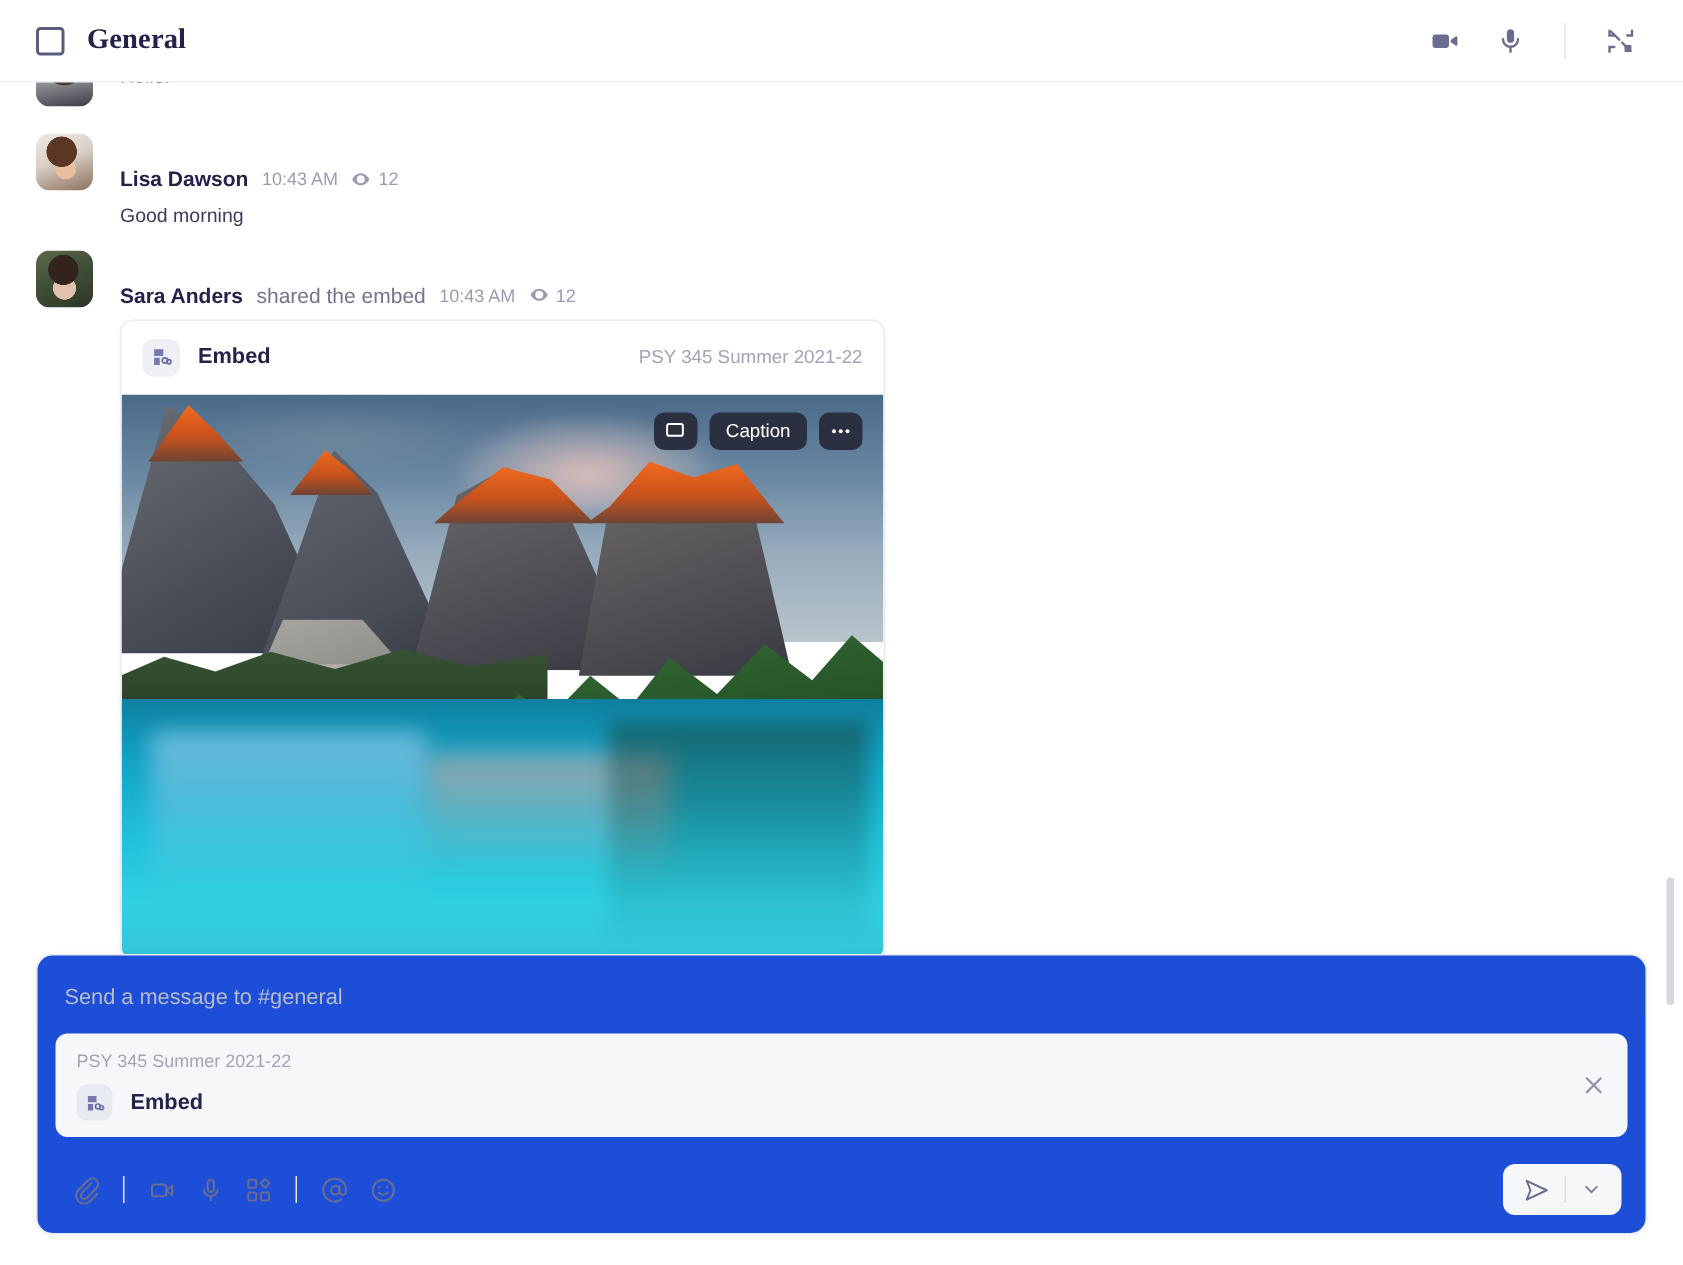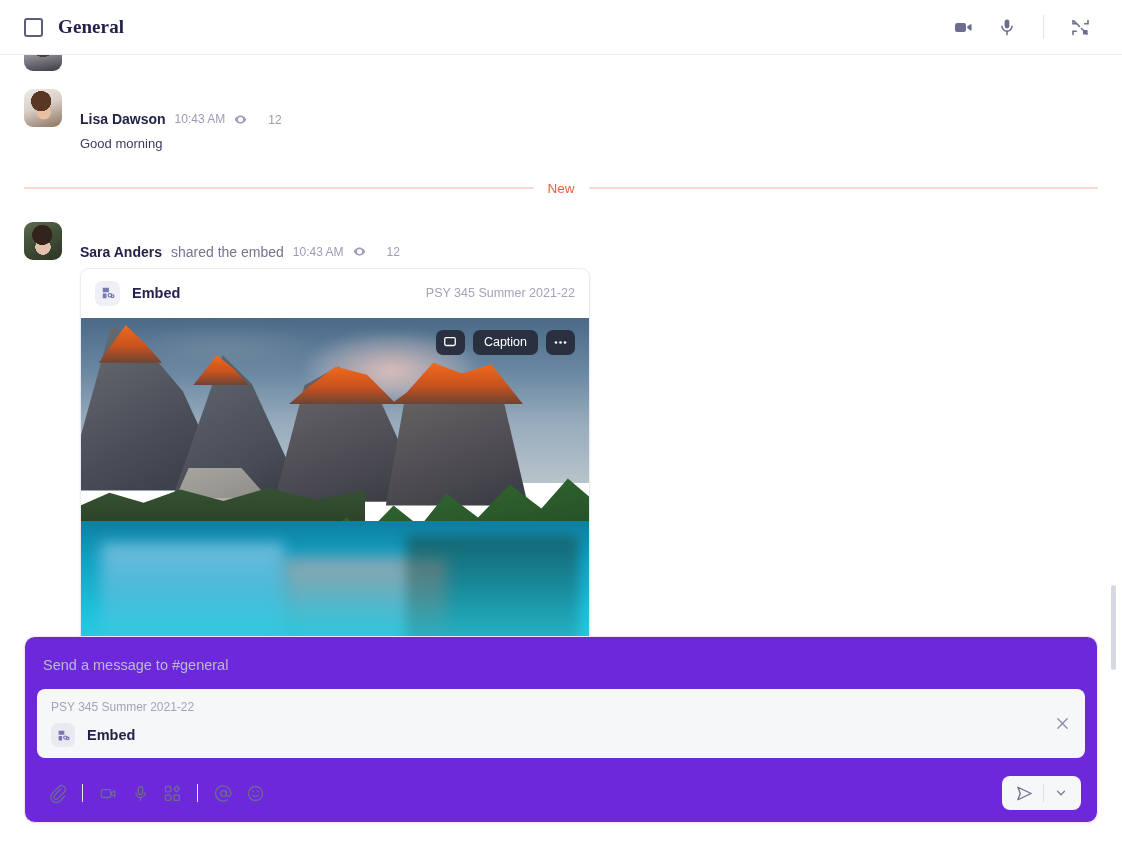--- a/index.html
+++ b/index.html
@@ -40,21 +40,21 @@
   .msg-partial { margin-top:-22px; }
   .avatar {
     width:38px; height:38px; border-radius:9px; flex:0 0 38px;
     overflow:hidden; position:relative; background:#d7d2cf;
   }
   .msg-body { margin-left:18px; flex:1; min-width:0; }
   .msg-head { display:flex; align-items:center; gap:9px; line-height:1; padding-top:3px;margin-top:20px;}
   .msg-author { font-size:14px; font-weight:700; color:#23224a; }
   .msg-action { font-size:14px; color:#73758f;text-align:center; }
   .msg-time { font-size:12px; color:#9a9cb2; }
-  .views { display:flex; align-items:flex-end; gap:21px; font-size:12px; color:#9a9cb2; }
+  .views { display:flex; align-items:center; gap:5px; font-size:12px; color:#9a9cb2; }
   .msg-text { font-size:13px; color:#3c3b5e; margin-top:9px; line-height:1.35; }
 
   
   .av-a { background:
       radial-gradient(circle at 50% 30%, #4a3d3a 0 38%, transparent 39%),
       linear-gradient(170deg,#cfd3da 0%,#8e8b93 55%,#3c3a44 100%); }
   .av-b { background:
       radial-gradient(circle at 45% 32%, #5a3724 0 30%, transparent 31%),
       radial-gradient(circle at 52% 62%, #e8bfa0 0 22%, transparent 23%),
       linear-gradient(160deg,#efeae6 0%,#d9cfc6 45%,#8a705d 100%); }
@@ -123,21 +123,21 @@
   .img-btn {
     background:#2a3040; color:#fff; border-radius:7px; height:25px;
     display:flex; align-items:center; justify-content:center; cursor:pointer;
     font-size:12.5px; padding:0 11px;
   }
   .img-btn.sq { width:29px; padding:0; }
 
   
   .composer {
     position:absolute; left:24px; right:24px; bottom:20px;
-    background:#6d28d9; border:1px solid #e9ebf1; border-radius:11px;
+    background:#1d4ed8; border:1px solid #e9ebf1; border-radius:11px;
     box-shadow:0 1px 4px rgba(30,30,60,.06); overflow:hidden;
   }
   .comp-input {
     padding:20px 18px 16px; font-size:14.5px; color:#b9bbc9;
   }
   .attach {
     margin:0 12px 10px; background:#f6f7f9; border-radius:8px;
     padding:11px 14px; display:flex; align-items:flex-start; position:relative;
   }
   .attach-col { flex:1; }
@@ -230,25 +230,20 @@
                 <path d="M8 3C4.4 3 1.6 6.1 1 8c.6 1.9 3.4 5 7 5s6.4-3.1 7-5c-.6-1.9-3.4-5-7-5zm0 8.2A3.2 3.2 0 118 4.8a3.2 3.2 0 010 6.4z"></path>
                 <circle cx="8" cy="8" r="1.7" fill="#fff"></circle>
               </svg>
             <span>12</span>
           </span>
         </div>
         <div class="msg-text">Good morning</div>
       </div>
     </div>
 
-    <div class="new-div">
-      <div class="new-line"></div>
-      <div class="new-label">New</div>
-      <div class="new-line"></div>
-    </div>
 
     <div class="msg" style="margin-top:14px;">
       <div class="avatar av-c"></div>
       <div class="msg-body">
         <div class="msg-head">
           <span class="msg-author">Sara Anders</span>
           <span class="msg-action">shared the embed</span>
           <span class="msg-time">10:43 AM</span>
           <span class="views">
             <svg width="13" height="13" viewBox="0 0 16 16" fill="currentColor">

